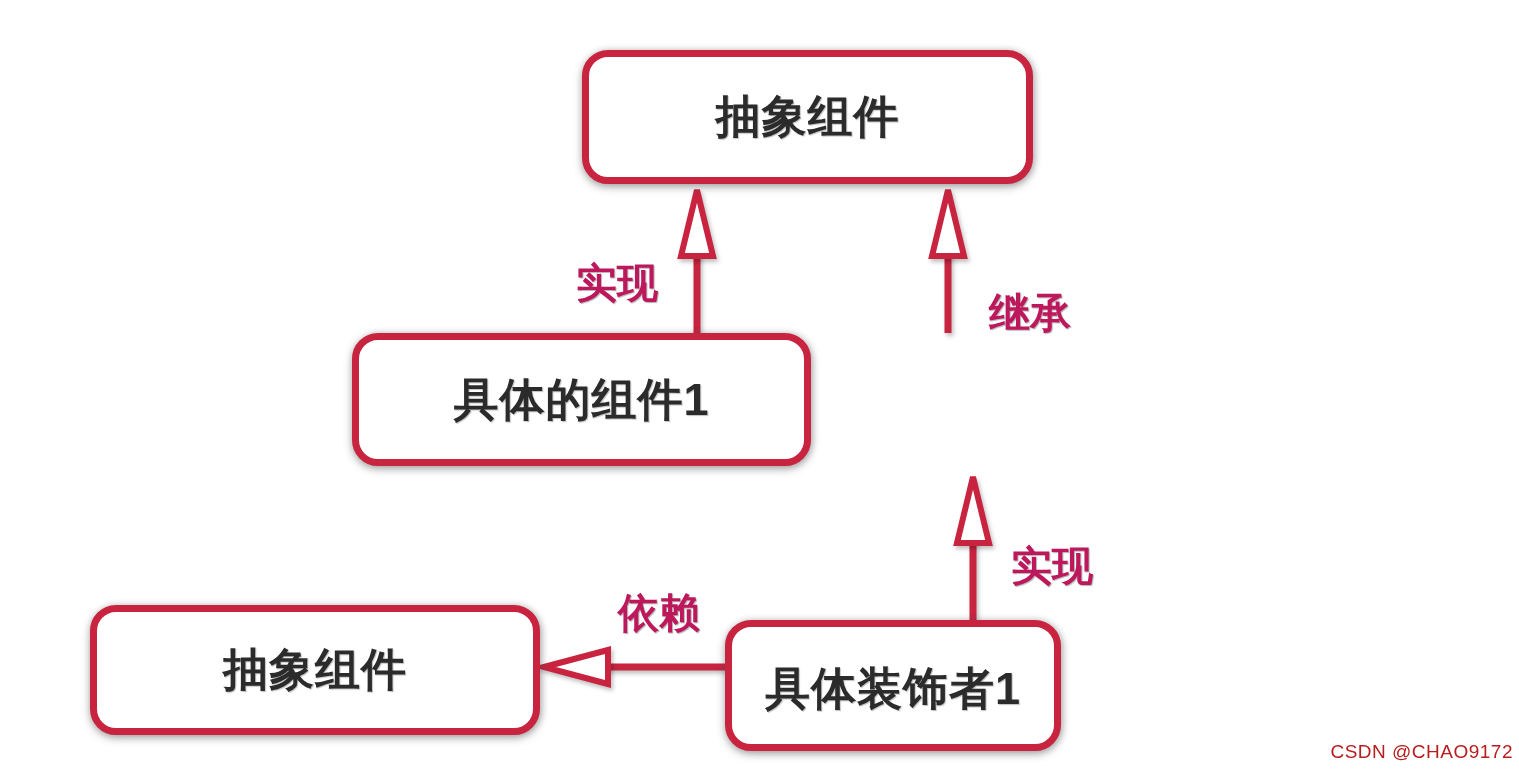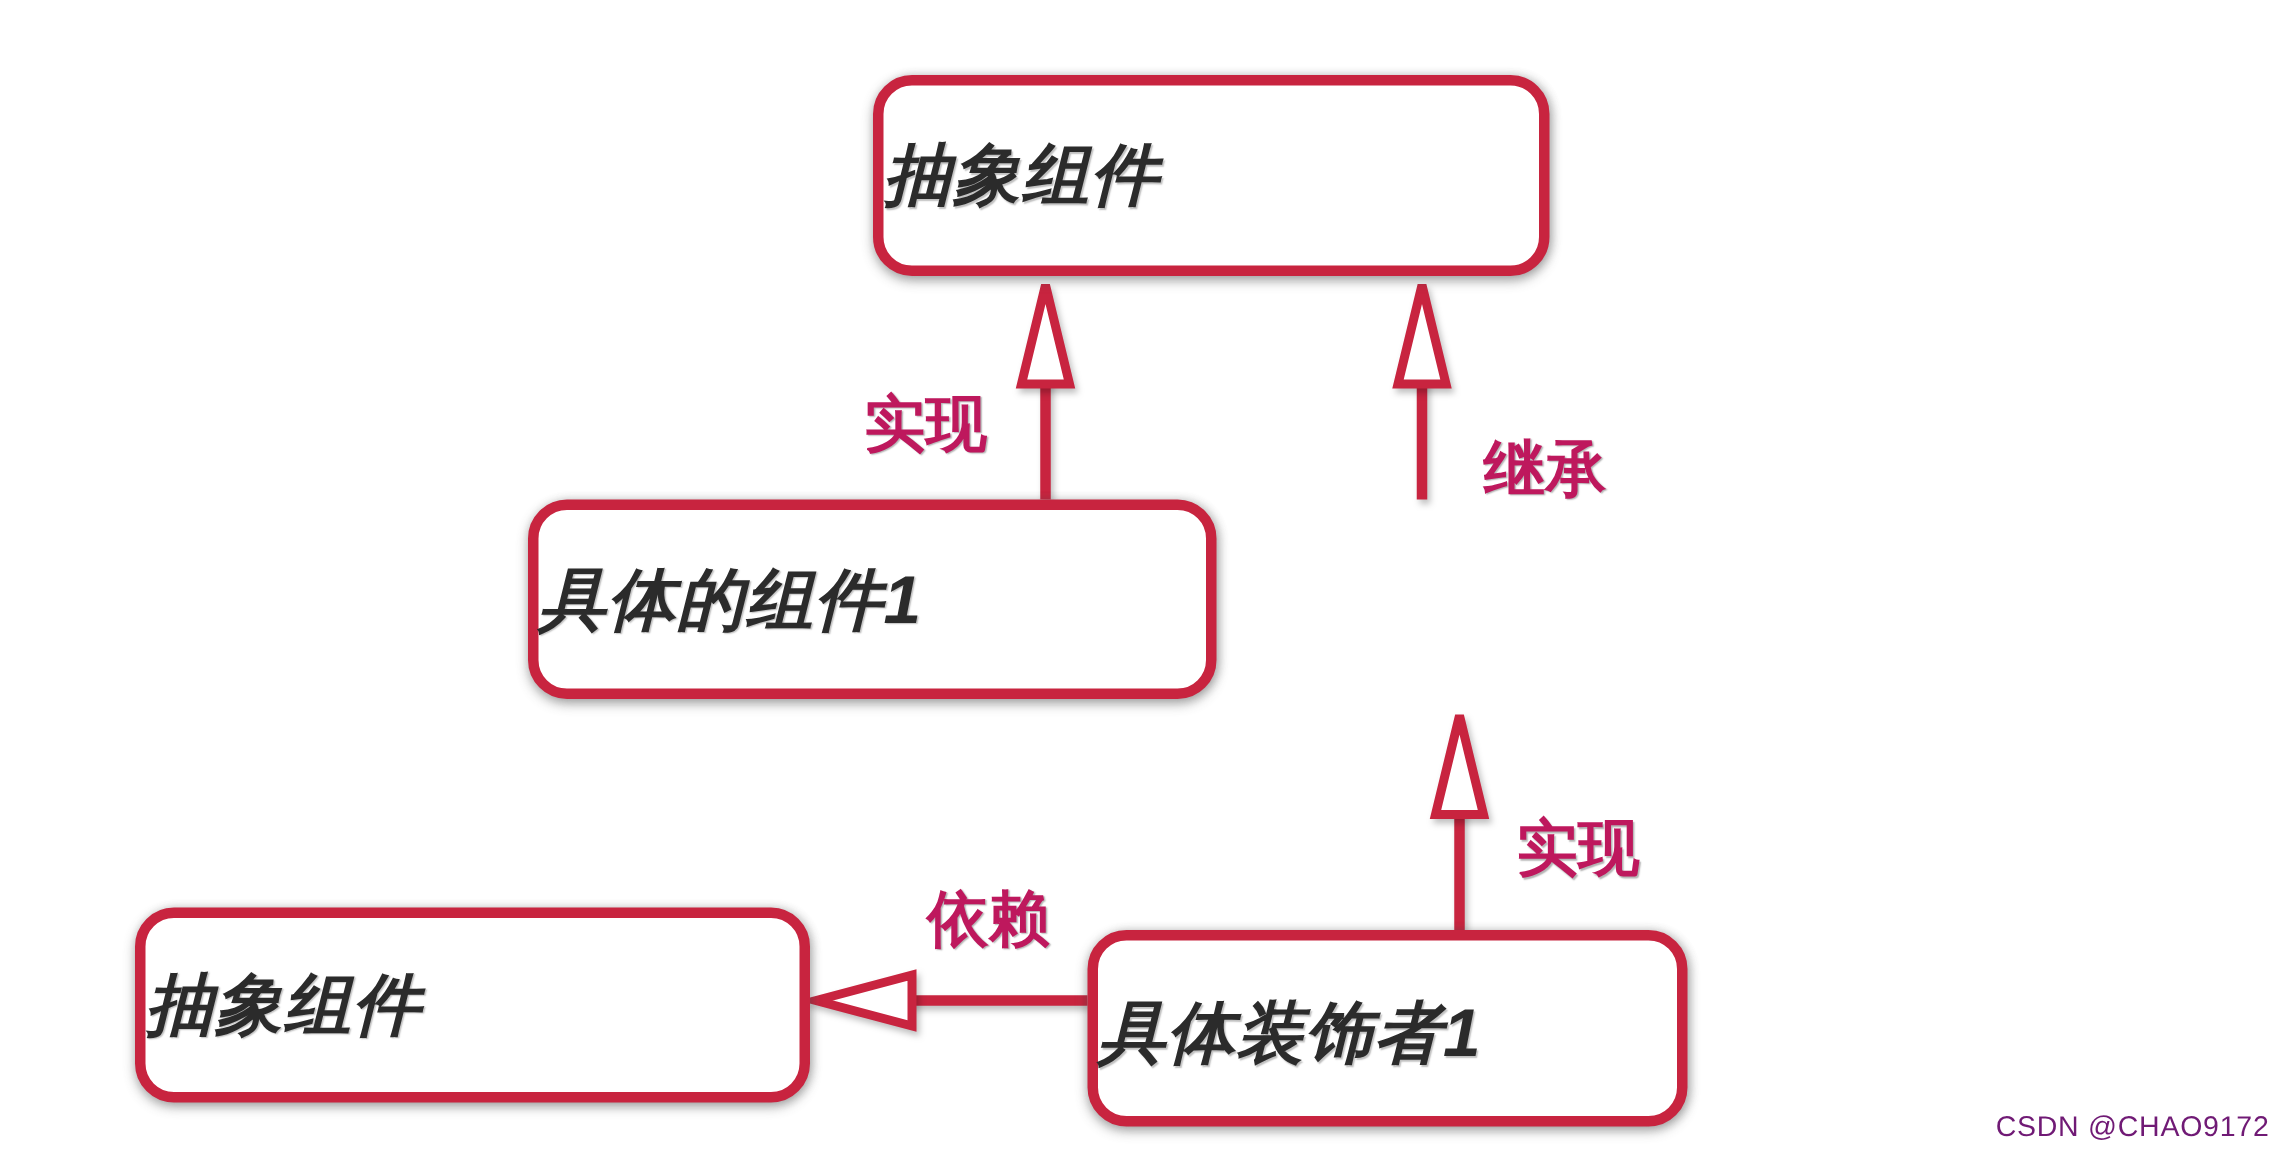--- a/index.html
+++ b/index.html
@@ -21,33 +21,32 @@
   }
   .node{
     position:absolute;
     box-sizing:border-box;
     border:7px solid var(--red);
     border-radius:26px;
     background:#fff;
     box-shadow:0 3px 8px rgba(70,70,70,.45), 2px 0 6px rgba(70,70,70,.2);
     display:flex;
     align-items:center;
-    justify-content:flex-start;
+    justify-content:center;
     color:var(--text);
     font-size:45px;
     font-weight:bold;
     letter-spacing:1px;
     text-shadow:1px 1px 1px rgba(0,0,0,.25);
-    font-style:italic;
   }
   #node-abstract-component-top   {left:582px; top:50px;  width:451px; height:134px;}
   #node-concrete-component-1     {left:352px; top:333px; width:459px; height:133px;}
   #node-abstract-decorator       {left:862px; top:333px; width:412px; height:134px;}
   #node-abstract-component-bottom{left:90px;  top:605px; width:450px; height:130px;}
-  #node-concrete-decorator-1     {left:725px; top:620px; width:400px; height:131px; padding-top:6px;}
+  #node-concrete-decorator-1     {left:725px; top:620px; width:336px; height:131px; padding-top:6px;}
 
   .edge-label{
     position:absolute;
     transform:translate(-50%,-50%);
     color:#be185d;
     font-size:41px;
     font-weight:bold;
     white-space:nowrap;
     text-shadow:1px 1px 1px rgba(0,0,0,.3);
   }
@@ -71,21 +70,21 @@
     fill:#fff;
     stroke:var(--red);
     stroke-width:6;
     stroke-linejoin:miter;
     filter:drop-shadow(2px 3px 2px rgba(0,0,0,.25));
   }
   .watermark{
     position:absolute;
     right:6px;
     bottom:10px;
-    color:#701a75;
+    color:#b91c1c;
     font-size:19px;
     font-weight:normal;
     letter-spacing:.5px;
   }
 </style>
 </head>
 <body>
 
 <div class="canvas">
 

